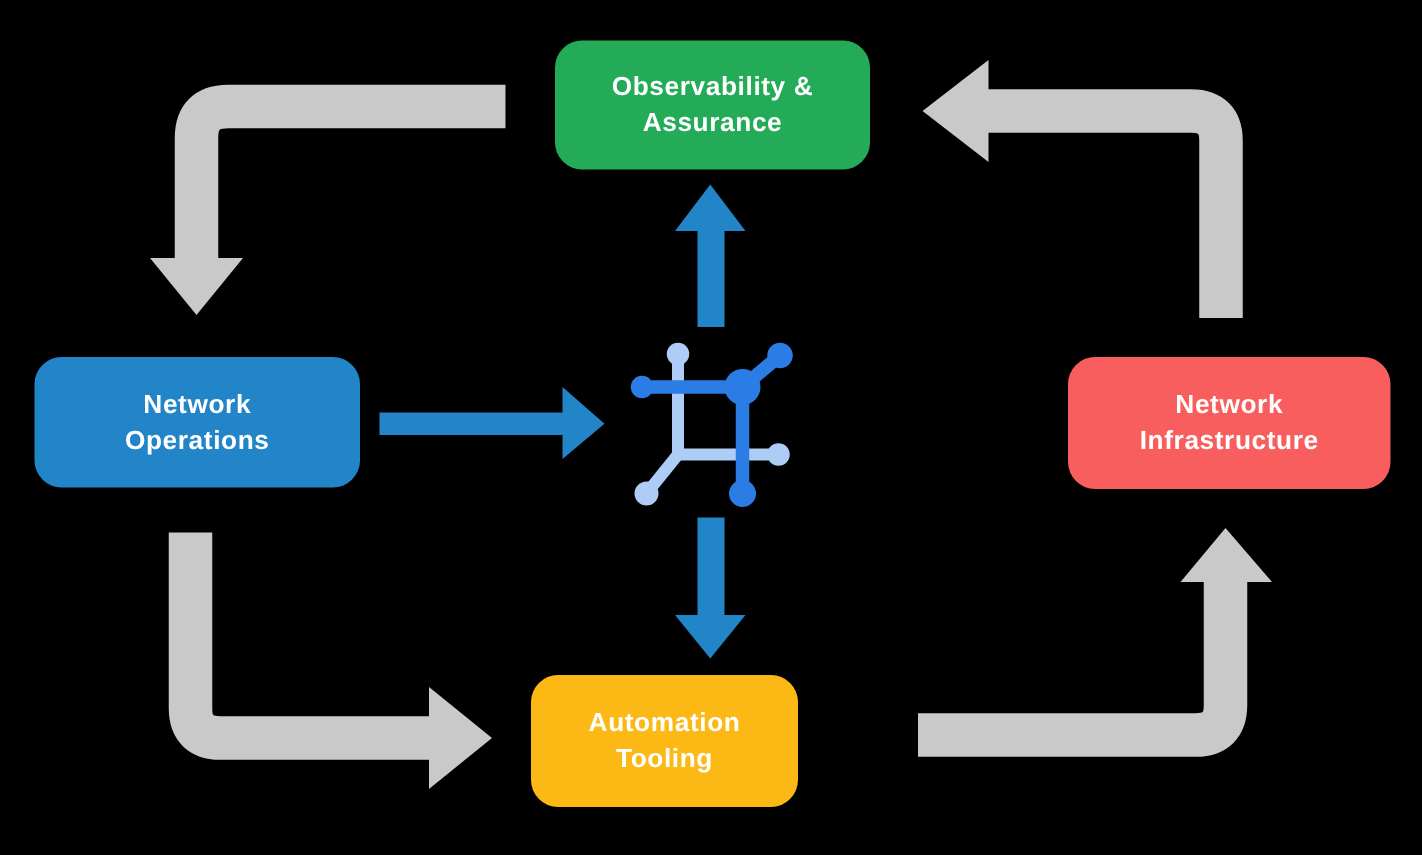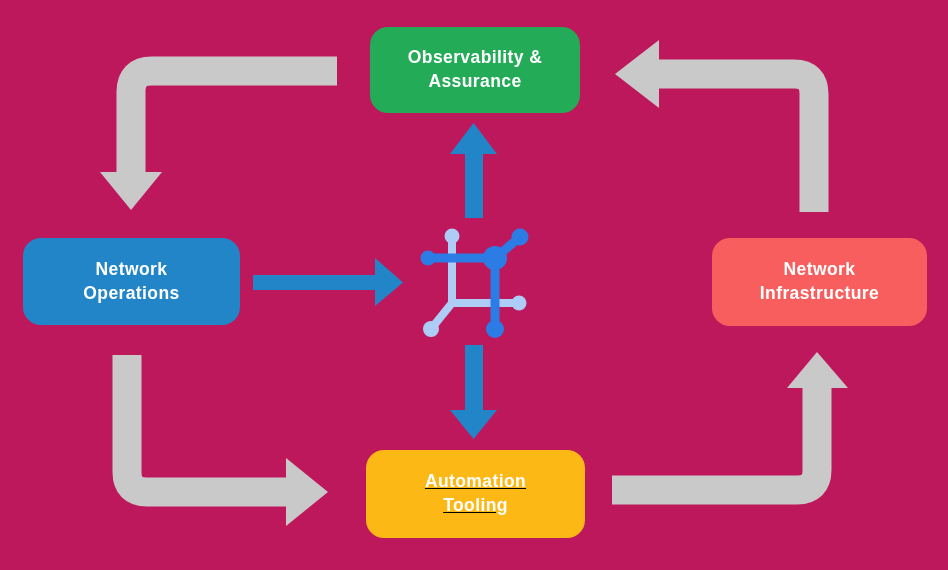--- a/index.html
+++ b/index.html
@@ -5,21 +5,21 @@
   html, body {
     margin: 0;
     padding: 0;
     background: #ffffff;
     font-family: "Liberation Sans", sans-serif;
   }
   .canvas {
     position: relative;
     width: 948px;
     height: 570px;
-    background: #be185d;
+    background: #000000;
     overflow: hidden;
   }
   .arrow-layer {
     position: absolute;
     left: 0;
     top: 0;
     width: 948px;
     height: 570px;
   }
   .node {
@@ -34,21 +34,21 @@
     color: #ffffff;
     font-size: 17.5px;
     font-weight: 600;
     letter-spacing: 0.4px;
     line-height: 1.35;
     white-space: pre-line;
   }
   .node-observability { left: 370px; top: 27px;  width: 210px; height: 86px; background: #24ab58; }
   .node-operations    { left: 23px;  top: 238px; width: 217px; height: 87px; background: #2185c8; }
   .node-infrastructure{ left: 712px; top: 238px; width: 215px; height: 88px; background: #f95e5e; }
-  .node-automation    { left: 366px; top: 450px; width: 219px; height: 88px; background: #fcb815; text-decoration: underline; }
+  .node-automation    { left: 354px; top: 450px; width: 178px; height: 88px; background: #fcb815; }
 </style>
 </head>
 <body>
 
 <div class="canvas">
 
   <svg class="arrow-layer" width="948" height="570" viewBox="0 0 948 570" xmlns="http://www.w3.org/2000/svg">
 
     <g fill="none" stroke="#c9c9c9" stroke-width="29">
       <g>

